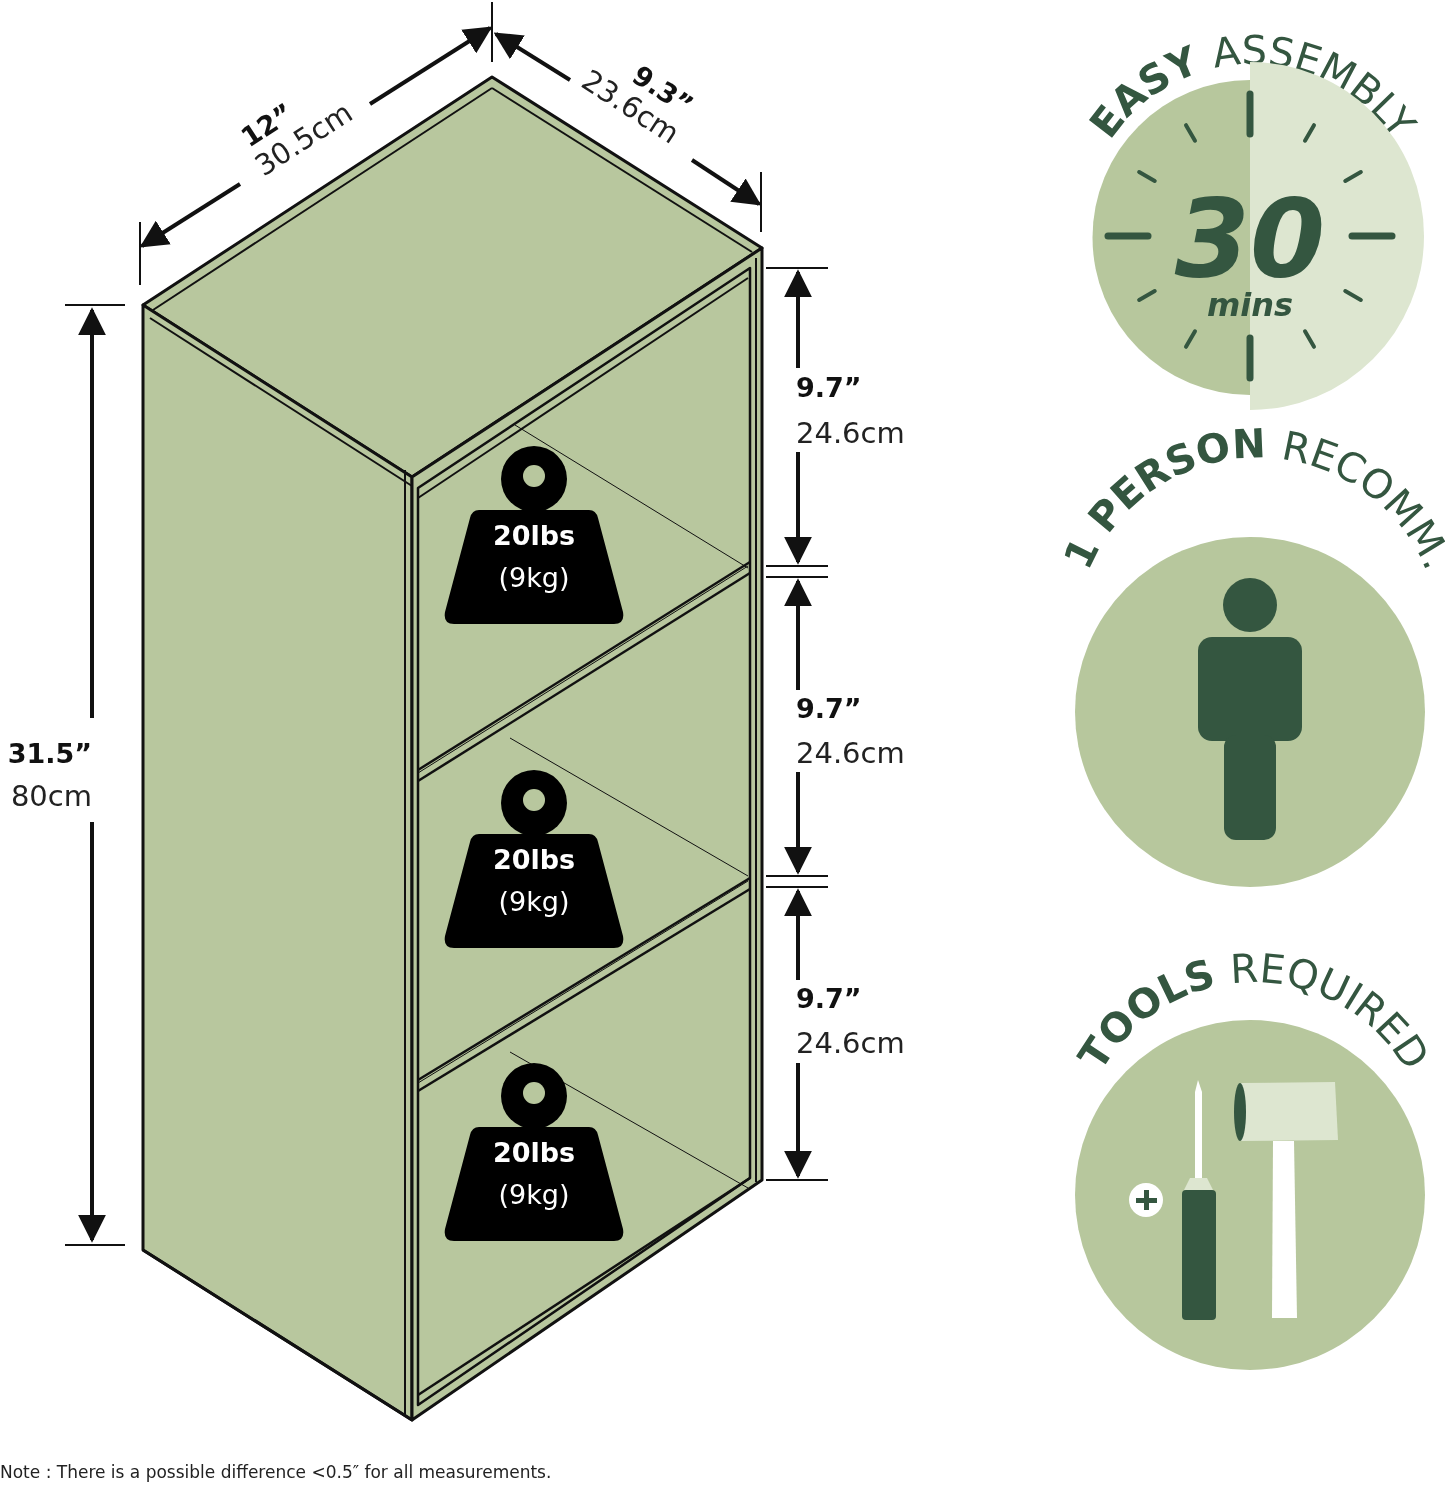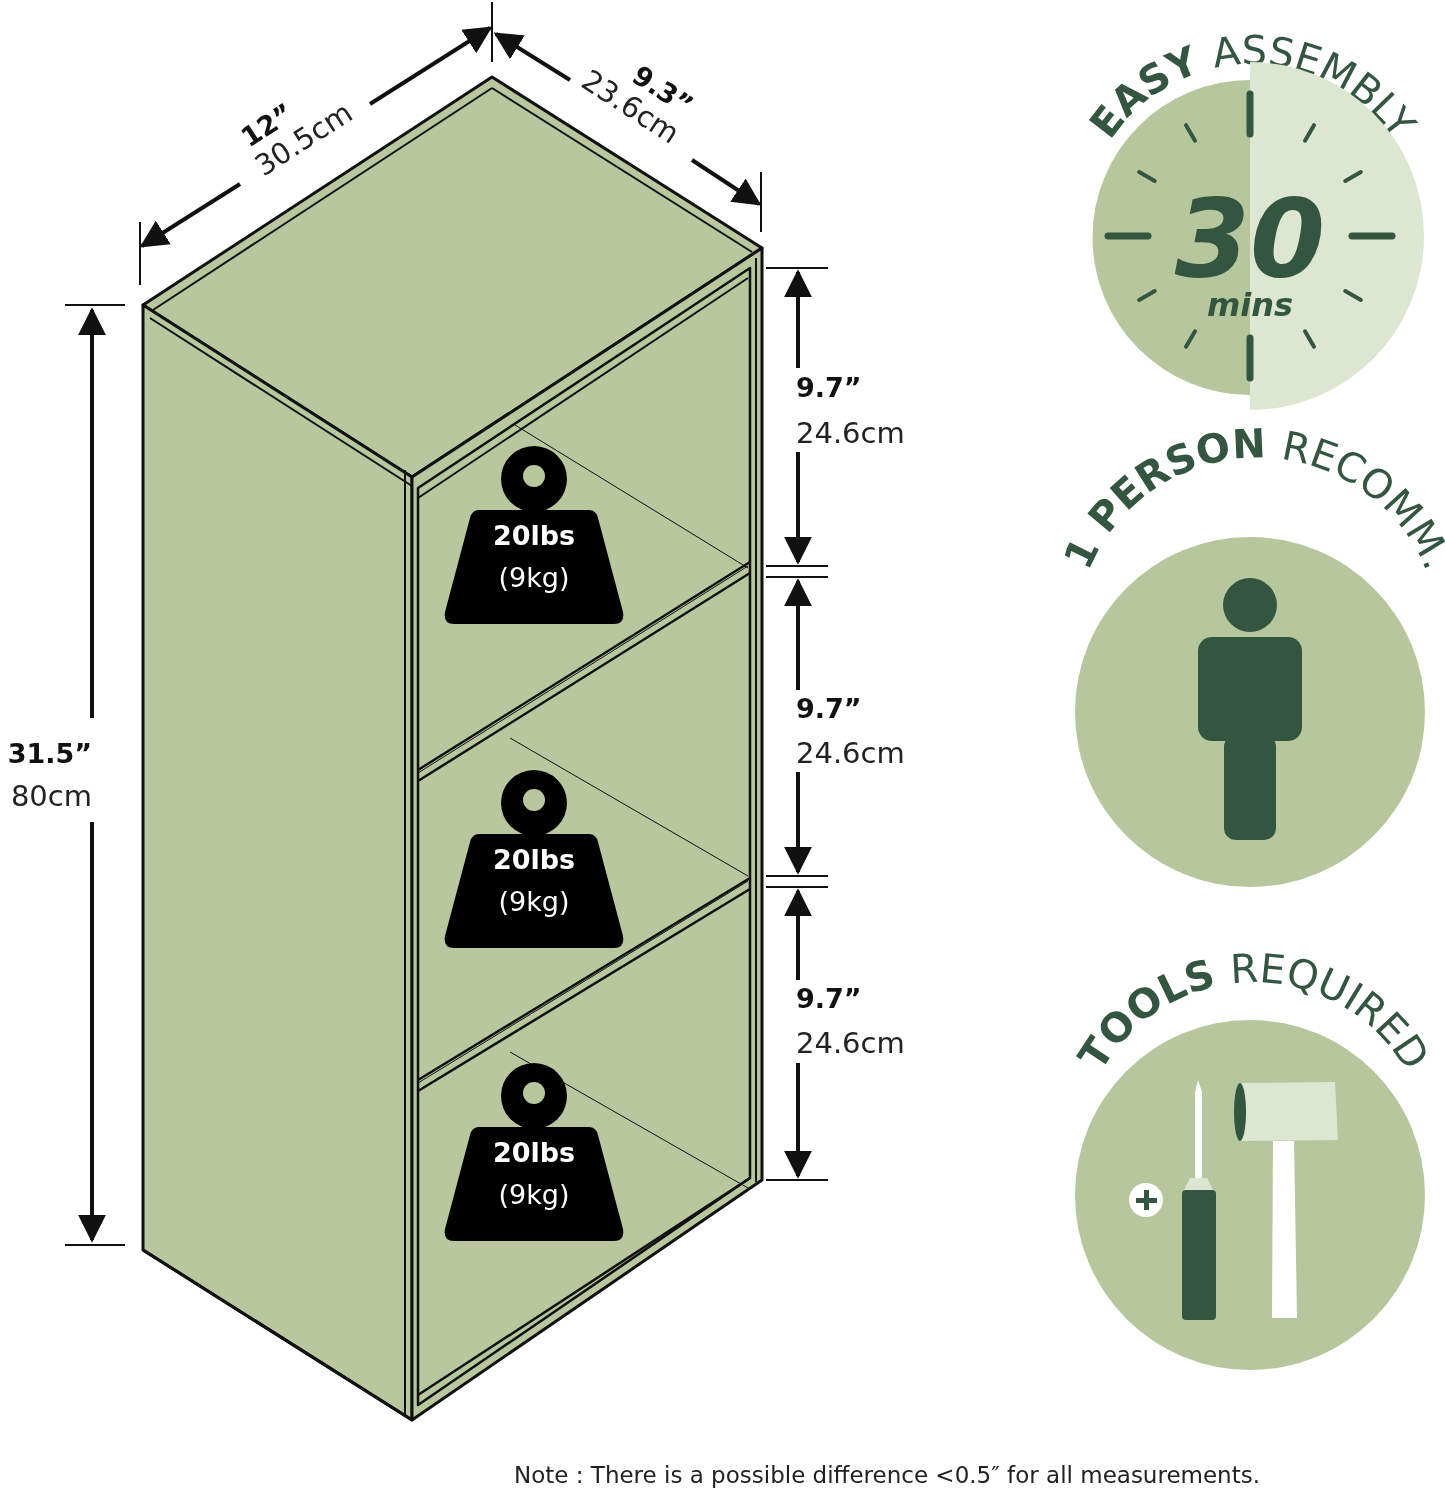--- a/index.html
+++ b/index.html
@@ -7,22 +7,22 @@
          font-family: "Liberation Sans", "DejaVu Sans", sans-serif; }
   #stage { position: absolute; left: 0; top: 0; width: 1445px; height: 1500px; }
   .dim-in { font-family: "DejaVu Sans", sans-serif; font-weight: bold; font-size: 27px; fill: #111; }
   .dim-cm { font-family: "DejaVu Sans", sans-serif; font-weight: normal; font-size: 29px; fill: #222; }
   .wt-lbs { font-family: "DejaVu Sans", sans-serif; font-weight: bold; font-size: 27px; fill: #fff; }
   .wt-kg  { font-family: "DejaVu Sans", sans-serif; font-size: 27px; fill: #fff; }
   .badge-bold { font-family: "DejaVu Sans", sans-serif; font-weight: bold; font-size: 40px; fill: #345640; }
   .badge-light { font-family: "DejaVu Sans", sans-serif; font-weight: normal; font-size: 40px; fill: #345640; }
   .big30 { font-family: "DejaVu Sans", sans-serif; font-weight: bold; font-style: italic; font-size: 108px; fill: #345640; }
   .mins { font-family: "DejaVu Sans", sans-serif; font-weight: bold; font-style: italic; font-size: 32px; fill: #345640; }
-  .note { position: absolute; left: 0; width: 1260px; top: 1462px; text-align: right;
-          font-family: "DejaVu Sans", sans-serif; font-size: 23px; color: #222; }
+  .note { position: absolute; left: 0; width: 1260px; top: 1462px; text-align: left;
+          font-family: "DejaVu Sans", sans-serif; font-size: 17px; color: #222; }
 </style>
 </head>
 <body>
 
 <svg id="stage" viewBox="0 0 1445 1500" width="1445" height="1500" xmlns="http://www.w3.org/2000/svg">
   <defs>
     <marker id="arr" viewBox="0 0 10 10" refX="9" refY="5" markerWidth="7" markerHeight="7" orient="auto-start-reverse">
       <path d="M0,0 L10,5 L0,10 z" fill="#111"></path>
     </marker>
     <path id="arc-top" d="M1085,205 A170,170 0 0 1 1420,205"></path>

